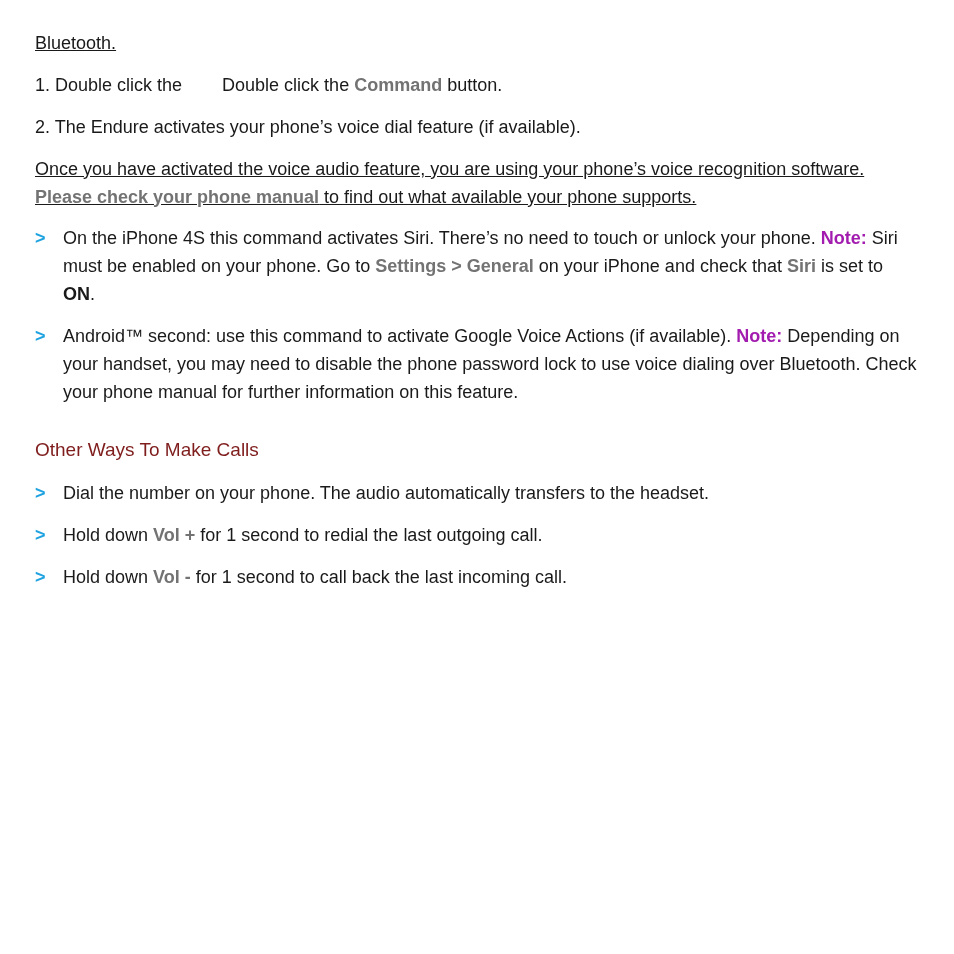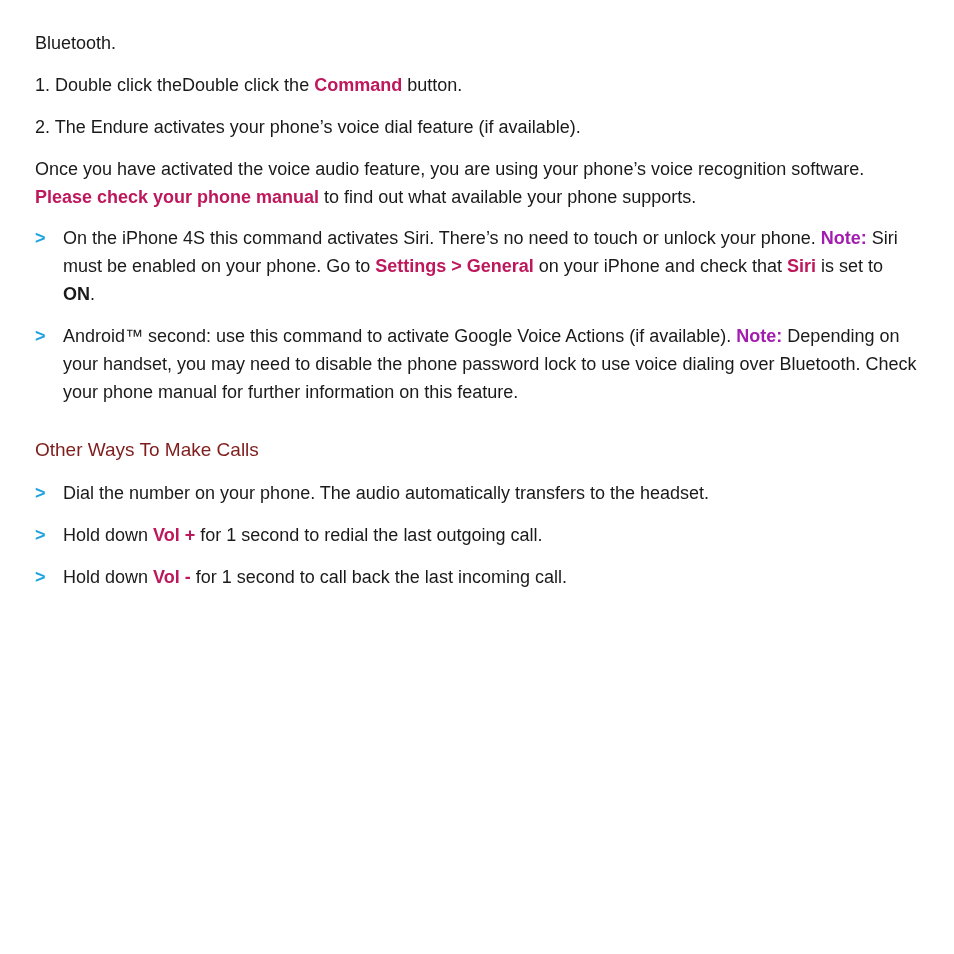--- a/index.html
+++ b/index.html
@@ -13,45 +13,47 @@
       font-family: 'Arial', sans-serif;
       font-size: 18px;
       line-height: 1.55;
       color: #1a1a1a;
       width: 954px;
       min-height: 954px;
       padding: 30px 35px 40px 35px;
     }
 
     .accent-blue {
-      color: #be185d;
+      color: #737373;
       font-weight: bold;
     }
 
     .accent-bold {
       color: #a21caf;
       font-weight: bold;
     }
 
     .section-heading {
       color: #7f1d1d;
       font-weight: normal;
       font-size: 19px;
       margin-top: 28px;
       margin-bottom: 16px;
     }
 
     p {
       margin-bottom: 14px;
+      text-decoration: underline;
     }
 
     .numbered-item {
       display: flex;
       margin-bottom: 14px;
       align-items: flex-start;
+      gap: 40px;
     }
 
     .numbered-item .num {
       min-width: 32px;
       font-size: 18px;
       font-weight: normal;
     }
 
     .bullet-item {
       display: flex;

